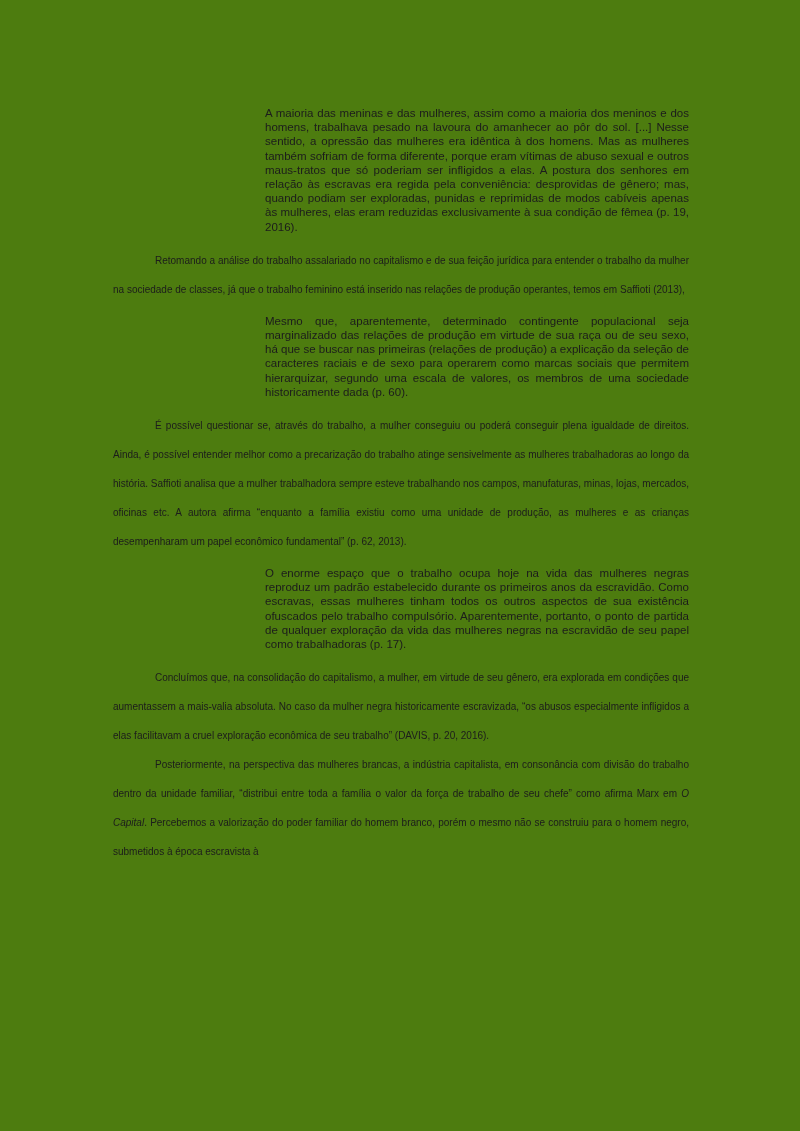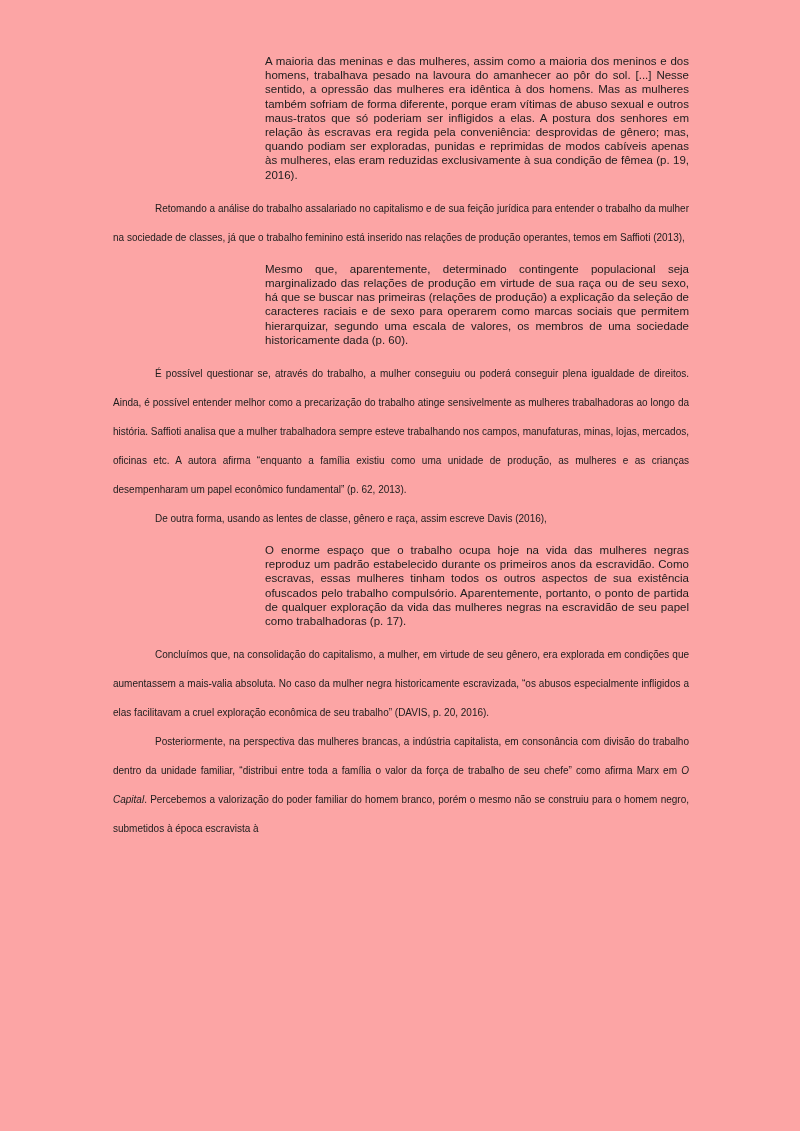--- a/index.html
+++ b/index.html
@@ -11,22 +11,22 @@
     width: 800px;
     height: 1131px;
     overflow: hidden;
     font-family: "Liberation Sans", "DejaVu Sans", sans-serif;
     color: #1c1c1c;
   }
   .page {
     box-sizing: border-box;
     width: 800px;
     height: 1131px;
-    padding: 44px 111px 40px 113px;
-    background: #fca5a5;
+    padding: 96px 111px 40px 113px;
+    background: #4d7c0f;
   }
   .quote {
     margin: 10px 0 12px 152px;
     font-size: 11.5px;
     line-height: 14.2px;
     text-align: justify;
     color: #1c1c1c;
   }
   .para {
     margin: 0;
@@ -45,21 +45,20 @@
 <div class="page">
 
   <p class="quote">A maioria das meninas e das mulheres, assim como a maioria dos meninos e dos homens, trabalhava pesado na lavoura do amanhecer ao pôr do sol. [...] Nesse sentido, a opressão das mulheres era idêntica à dos homens. Mas as mulheres também sofriam de forma diferente, porque eram vítimas de abuso sexual e outros maus-tratos que só poderiam ser infligidos a elas. A postura dos senhores em relação às escravas era regida pela conveniência: desprovidas de gênero; mas, quando podiam ser exploradas, punidas e reprimidas de modos cabíveis apenas às mulheres, elas eram reduzidas exclusivamente à sua condição de fêmea (p. 19, 2016).</p>
 
   <p class="para">Retomando a análise do trabalho assalariado no capitalismo e de sua feição jurídica para entender o trabalho da mulher na sociedade de classes, já que o trabalho feminino está inserido nas relações de produção operantes, temos em Saffioti (2013),</p>
 
   <p class="quote">Mesmo que, aparentemente, determinado contingente populacional seja marginalizado das relações de produção em virtude de sua raça ou de seu sexo, há que se buscar nas primeiras (relações de produção) a explicação da seleção de caracteres raciais e de sexo para operarem como marcas sociais que permitem hierarquizar, segundo uma escala de valores, os membros de uma sociedade historicamente dada (p. 60).</p>
 
   <p class="para">É possível questionar se, através do trabalho, a mulher conseguiu ou poderá conseguir plena igualdade de direitos. Ainda, é possível entender melhor como a precarização do trabalho atinge sensivelmente as mulheres trabalhadoras ao longo da história. Saffioti analisa que a mulher trabalhadora sempre esteve trabalhando nos campos, manufaturas, minas, lojas, mercados, oficinas etc. A autora afirma “enquanto a família existiu como uma unidade de produção, as mulheres e as crianças desempenharam um papel econômico fundamental” (p. 62, 2013).</p>
 
-  <p class="para">De outra forma, usando as lentes de classe, gênero e raça, assim escreve Davis (2016),</p>
 
   <p class="quote">O enorme espaço que o trabalho ocupa hoje na vida das mulheres negras reproduz um padrão estabelecido durante os primeiros anos da escravidão. Como escravas, essas mulheres tinham todos os outros aspectos de sua existência ofuscados pelo trabalho compulsório. Aparentemente, portanto, o ponto de partida de qualquer exploração da vida das mulheres negras na escravidão de seu papel como trabalhadoras (p. 17).</p>
 
   <p class="para">Concluímos que, na consolidação do capitalismo, a mulher, em virtude de seu gênero, era explorada em condições que aumentassem a mais-valia absoluta. No caso da mulher negra historicamente escravizada, “os abusos especialmente infligidos a elas facilitavam a cruel exploração econômica de seu trabalho” (DAVIS, p. 20, 2016).</p>
 
   <p class="para"><span>Posteriormente, na perspectiva das mulheres brancas, a indústria capitalista, em consonância com divisão do trabalho dentro da unidade familiar, “distribui entre toda a família o valor da força de trabalho de seu chefe” como afirma Marx em </span><i>O Capital</i><span>. Percebemos a valorização do poder familiar do homem branco, porém o mesmo não se construiu para o homem negro, submetidos à época escravista à</span></p>
 
 </div>
 
 </body></html>

